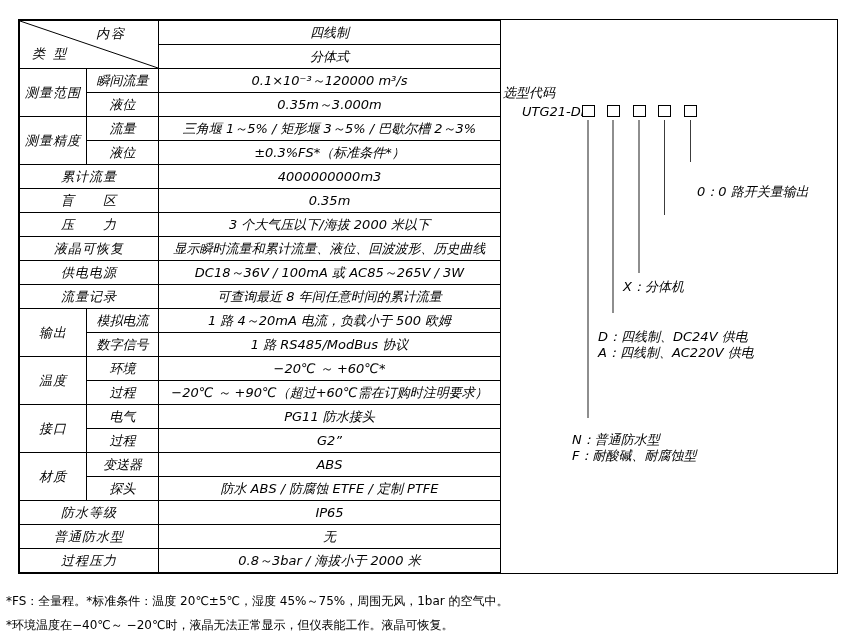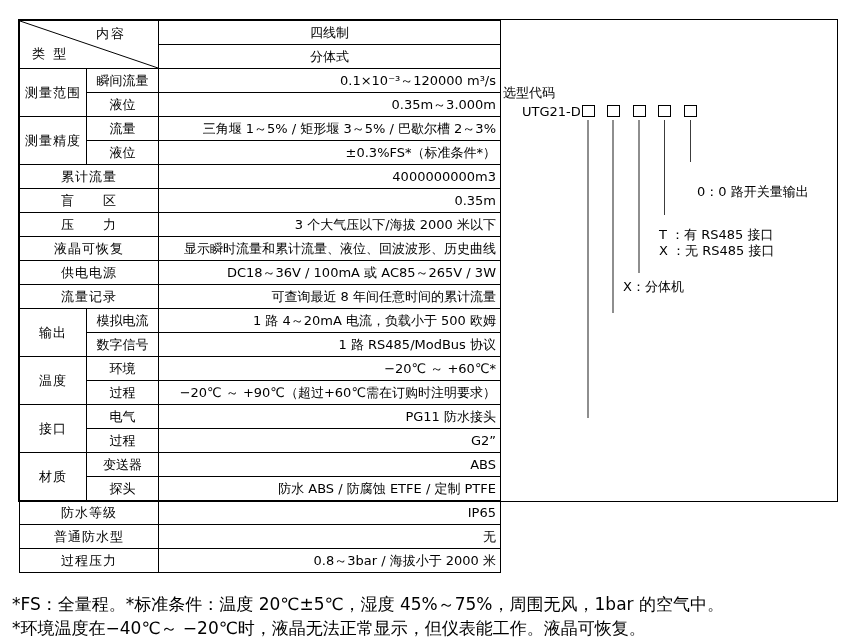--- a/index.html
+++ b/index.html
@@ -2,50 +2,50 @@
 <html><head>
 <meta charset="utf-8">
 <style>
   html,body{margin:0;padding:0;}
   body{
     width:851px;height:641px;background:#ffffff;color:#000;
     font-family:"DejaVu Sans","Liberation Sans",sans-serif;
     font-size:13px;position:relative;overflow:hidden;
   }
   .frame{
-    position:absolute;left:18px;top:19px;width:820px;height:483px;
-    border:1px solid #000;box-sizing:border-box;
+    position:absolute;left:18px;top:19px;width:820px;height:555px;
+    border:1px solid #000;box-sizing:border-box;font-style:italic;
   }
   table.spec{
     border-collapse:collapse;table-layout:fixed;
     position:absolute;left:0;top:0;width:481px;height:553px;
   }
   table.spec td{
     border:1px solid #000;height:23px;padding:0 4px;
     font-size:13px;line-height:15px;overflow:hidden;white-space:nowrap;
   }
   td.cat{text-align:center;letter-spacing:1px;margin-top:48px;}
   td.sub{text-align:center;margin-left:24px;}
-  td.val{text-align:right;padding-left:9px;letter-spacing:0;}
+  td.val{text-align:center;padding-left:9px;letter-spacing:0;}
   td.ctr{text-align:center;}
   td.diag{position:relative;padding:0;}
   .diag svg{position:absolute;left:0;top:0;width:100%;height:100%;}
   .diag .tr-lbl{position:absolute;top:5px;left:76px;letter-spacing:2px;}
   .diag .bl-lbl{position:absolute;bottom:7px;left:12px;letter-spacing:2px;}
   .panel-abs{position:absolute;white-space:nowrap;}
   .code-box{
     position:absolute;width:13px;height:12px;border:1px solid #000;
     box-sizing:border-box;background:#fff;
   }
   .vline{position:absolute;}
   .vline.gray{width:2px;background:#8e8e8e;}
   .vline.dark{width:1px;background:#3c3c3c;}
   .opt{position:absolute;line-height:16px;}
   .opt div{white-space:nowrap;}
-  .footnote{position:absolute;left:12px;white-space:nowrap;font-size:17px;}
+  .footnote{position:absolute;left:6px;white-space:nowrap;font-size:12px;}
 </style>
 </head>
 <body>
 
 <div class="frame">
 
   <table class="spec">
     <colgroup>
         <col style="width:67px">
         <col style="width:72px">
@@ -179,27 +179,31 @@
   <div class="vline gray" style="left:568px;top:100px;height:298px;"></div>
   <div class="vline gray" style="left:593px;top:100px;height:193px;"></div>
   <div class="vline gray" style="left:619px;top:100px;height:153px;"></div>
   <div class="vline dark" style="left:645px;top:100px;height:95px;"></div>
   <div class="vline dark" style="left:671px;top:100px;height:42px;"></div>
 
   <div class="opt" style="left:678px;top:164px;">
     <div>0：0 路开关量输出</div>
   </div>
 
-  <div class="opt" style="left:640px;top:207px;">
-    <div>T ：有 RS485 接口</div>
-    <div>X ：无 RS485 接口</div>
-  </div>
 
   <div class="opt" style="left:604px;top:259px;">
     <div>X：分体机</div>
   </div>
 
-
+  <div class="opt" style="left:579px;top:309px;">
+    <div>D：四线制、DC24V 供电</div>
+    <div>A：四线制、AC220V 供电</div>
+  </div>
+
+  <div class="opt" style="left:553px;top:412px;">
+    <div>N：普通防水型</div>
+    <div>F：耐酸碱、耐腐蚀型</div>
+  </div>
 
 </div>
 
 <div class="footnote" style="top:593px;">*FS：全量程。*标准条件：温度 20℃±5℃，湿度 45%～75%，周围无风，1bar 的空气中。</div>
 <div class="footnote" style="top:617px;">*环境温度在−40℃～ −20℃时，液晶无法正常显示，但仪表能工作。液晶可恢复。</div>
 
 </body></html>

